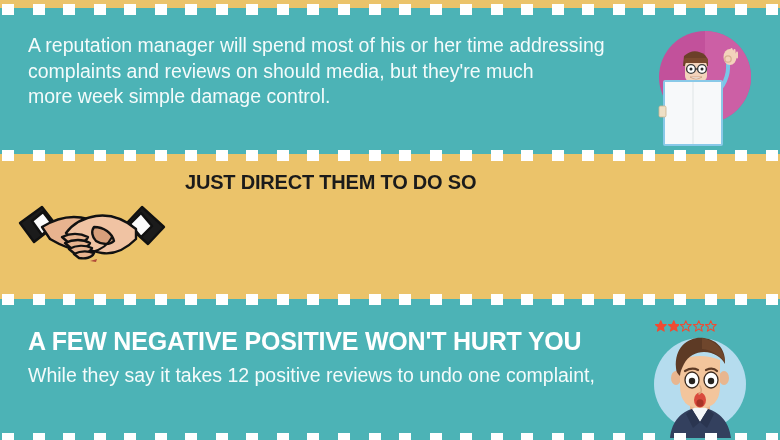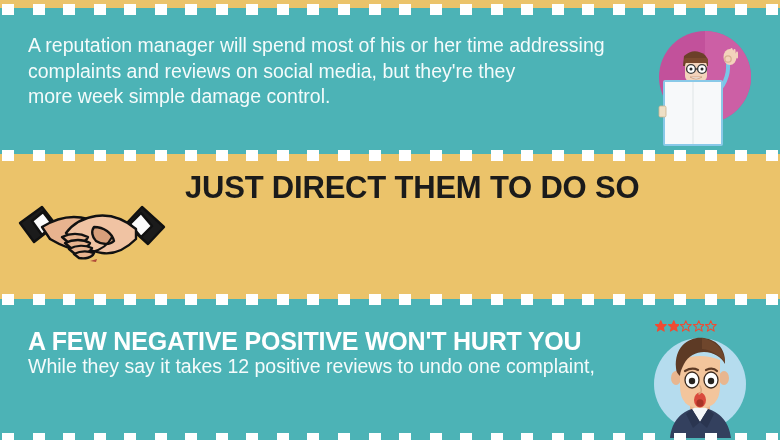--- a/index.html
+++ b/index.html
@@ -63,38 +63,38 @@
   .text-block { position: absolute; z-index: 4; }
 
   h2.headline {
     margin: 0;
     font-weight: bold;
     letter-spacing: -0.2px;
     line-height: 1.05;
     white-space: nowrap;
   }
   .headline-light { color: #ffffff; font-size: 25px; }
-  .headline-dark  { color: #1b1b1b; font-size: 31px; }
+  .headline-dark  { color: #1b1b1b; font-size: 20px; }
 
   p.body-copy {
     margin: 0;
     line-height: 1.32;
     font-weight: normal;
   }
   .body-light { color: #f4fbfb; font-size: 19.5px; }
   .body-dark  { color: #1f1f1f; font-size: 19.5px; }
 
   .block-1 { left: 28px; top: 26px;  width: 600px; }
   .block-1 .body-copy { margin-top: 7px; }
 
   .block-2 { left: 185px; top: 172px; width: 560px; }
   .block-2 .body-copy { margin-top: 10px; }
 
   .block-3 { left: 28px; top: 328px; width: 600px; }
-  .block-3 .body-copy { }
+  .block-3 .body-copy { margin-top: 9px; }
 
   
   .art-clipboard {
     position: absolute;
     left: 645px; top: 22px;
     width: 120px; height: 125px;
     z-index: 5;
   }
 
   
@@ -127,21 +127,21 @@
 
 <div id="infographic">
 
   <div class="top-sliver"></div>
 
   <div class="band band-teal-1"></div>
 
   <div class="text-block block-1">
     <p class="body-copy body-light">
       <span>A reputation manager will spend most of his or her time addressing</span><br>
-      <span>complaints and reviews on social media, but they're they</span><br>
+      <span>complaints and reviews on should media, but they're much</span><br>
       <span>more week simple damage control.</span>
     </p>
   </div>
 
   <div class="art-clipboard">
     <svg viewBox="0 0 120 125" width="120" height="125" xmlns="http://www.w3.org/2000/svg">
 
       <circle cx="60" cy="55" r="46" fill="#c2519b"></circle>
       <path d="M60 9 a46 46 0 0 1 0 92 z" fill="#cc5fa5"></path>
 

